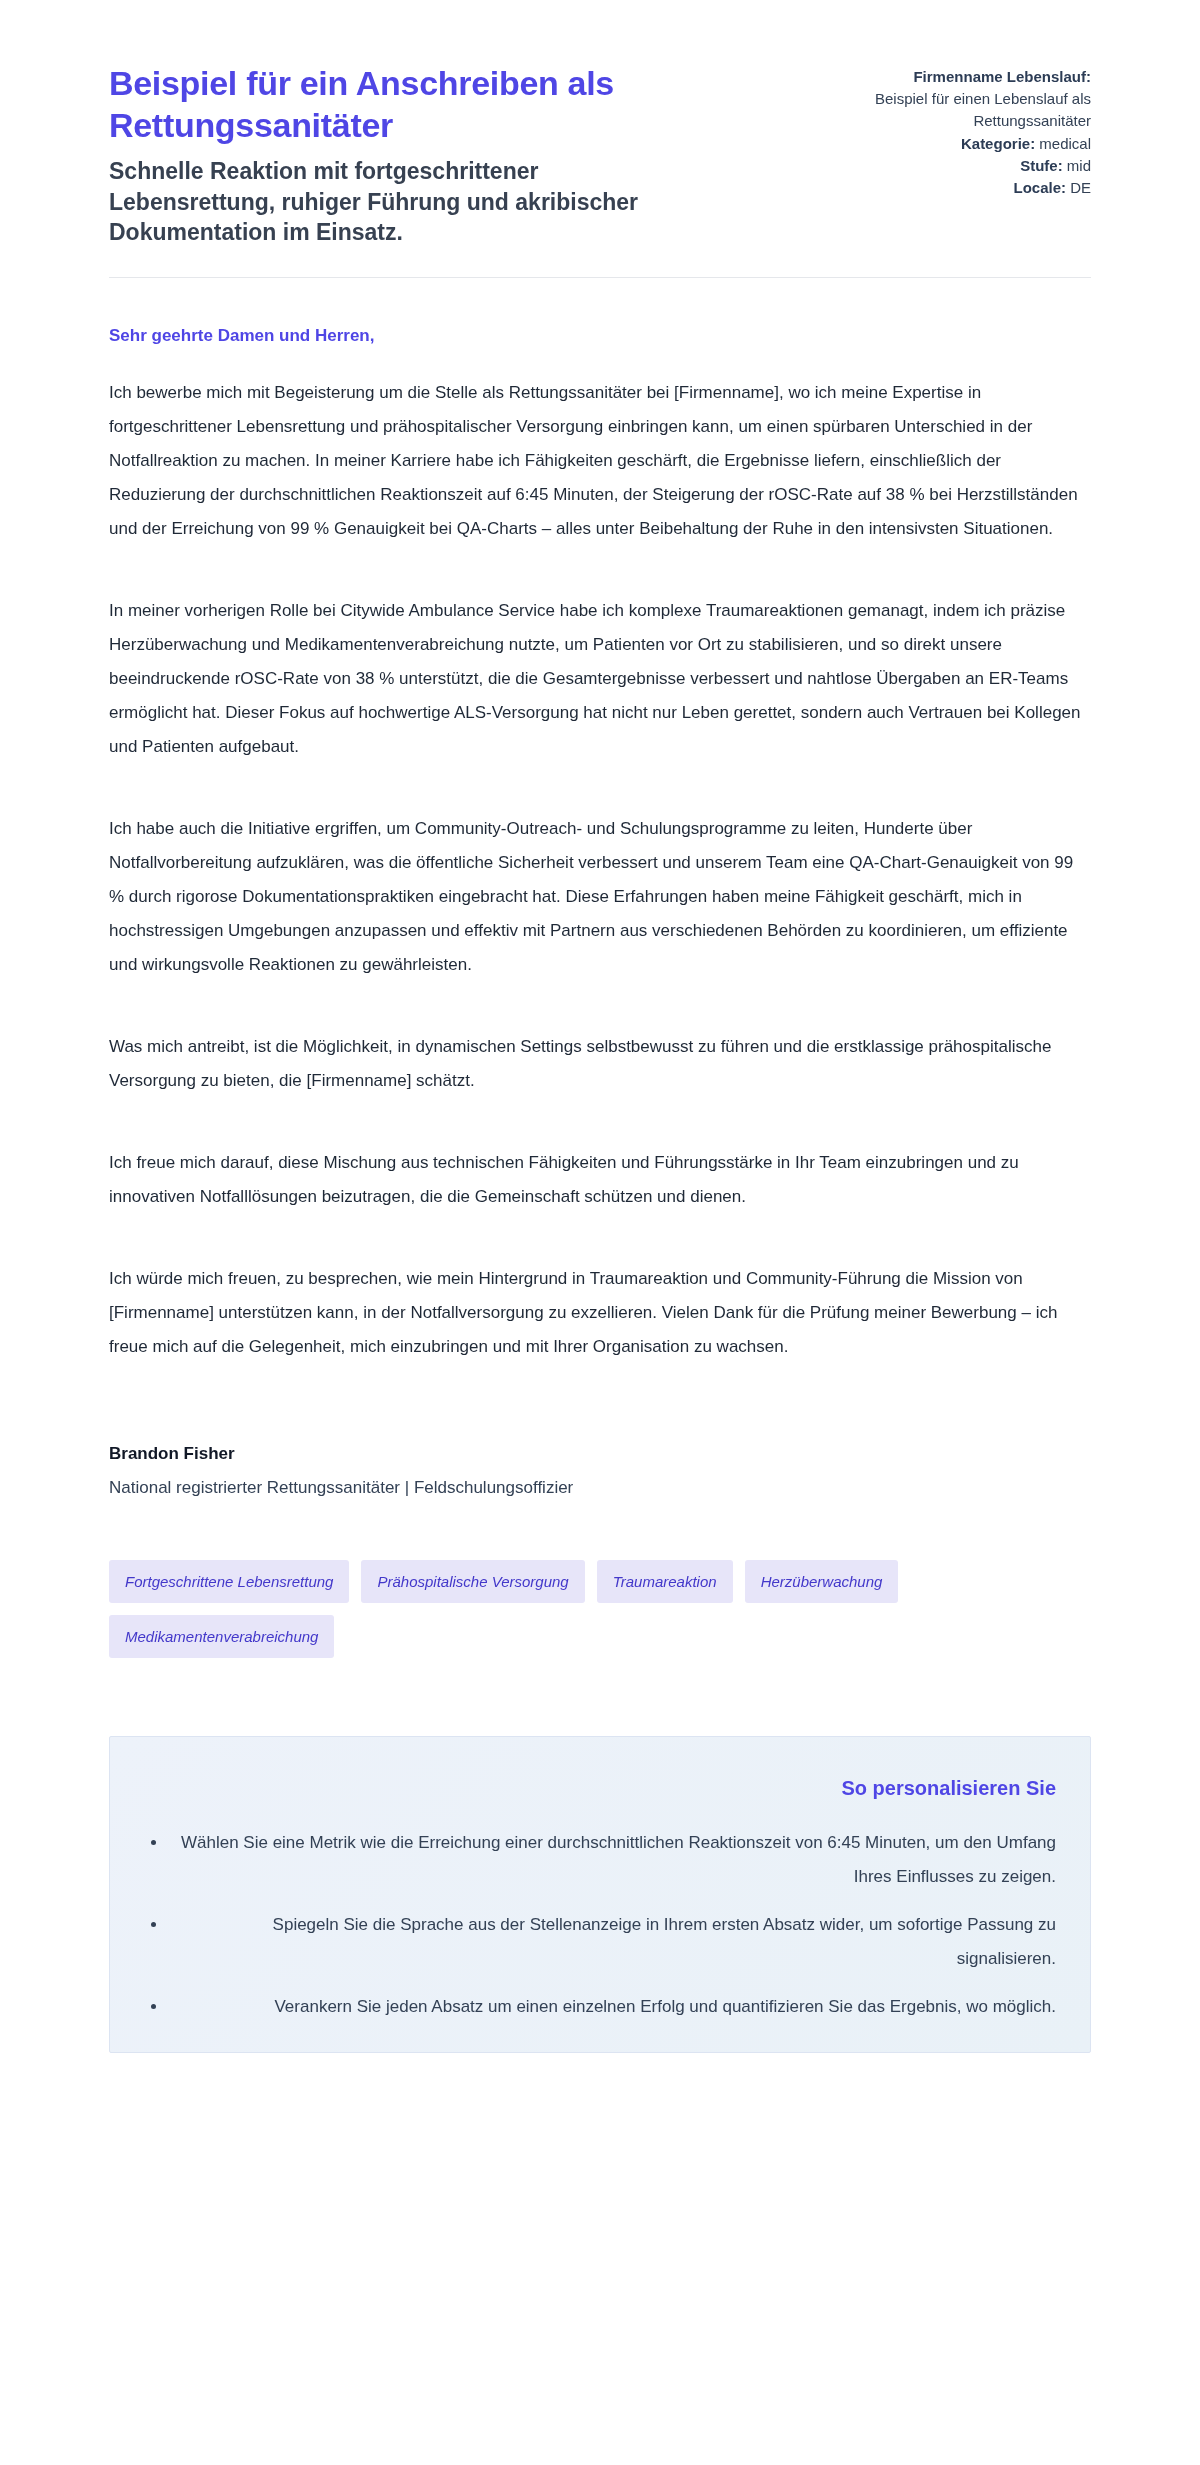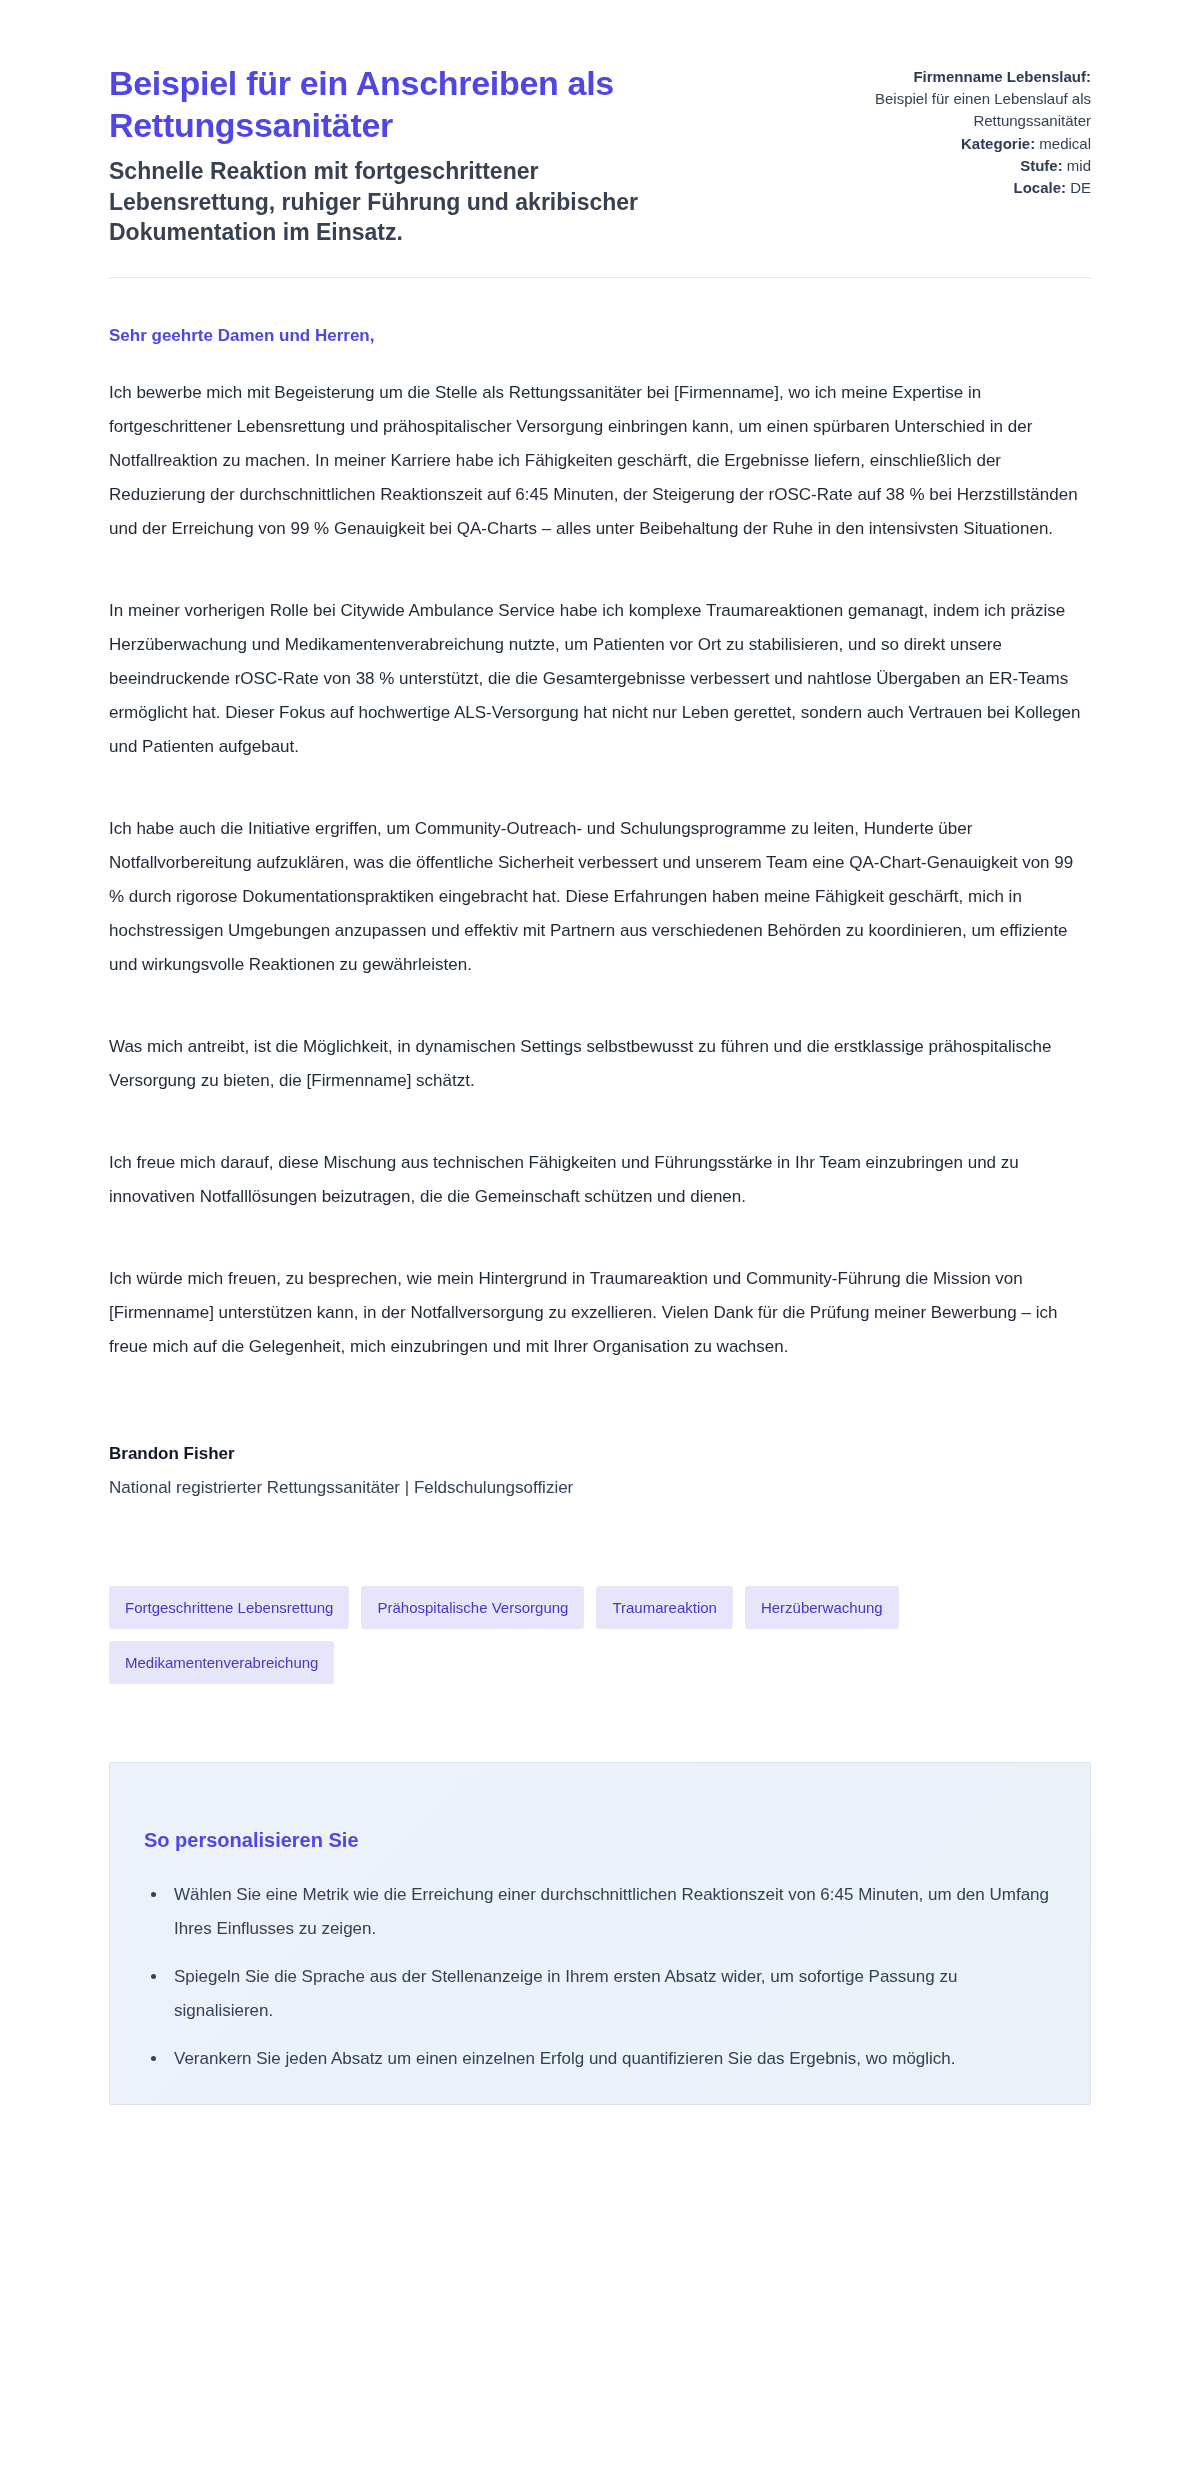--- a/index.html
+++ b/index.html
@@ -86,42 +86,44 @@
     font-weight:bold;
     color:#111827;
   }
   .sig-title{
     margin:0;
     font-size:17px;
     color:var(--muted-text);
   }
   
   .tags{
-    margin-top:88px;
+    margin-top:62px;
     display:flex;
     flex-wrap:wrap;
     gap:12px;
+    font-style:italic;
   }
   .chip{
     display:inline-block;
     background:var(--chip-bg);
     color:var(--chip-text);
     font-size:15px;
     line-height:1;
     padding:14px 16px;
     border-radius:3px;
     white-space:nowrap;
   }
   
   .tips{
     margin-top:78px;
     background:linear-gradient(135deg,var(--tip-box-bg),var(--tip-box-bg2));
     border:1px solid var(--tip-box-border);
     border-radius:2px;
-    padding:66px 34px 28px;
+    padding:40px 34px 28px;
+    text-align:right;
   }
   .tips-title{
     margin:0 0 26px;
     font-size:20px;
     font-weight:bold;
     color:var(--accent);
   }
   .tips-list{
     margin:0;
     padding-left:24px;

